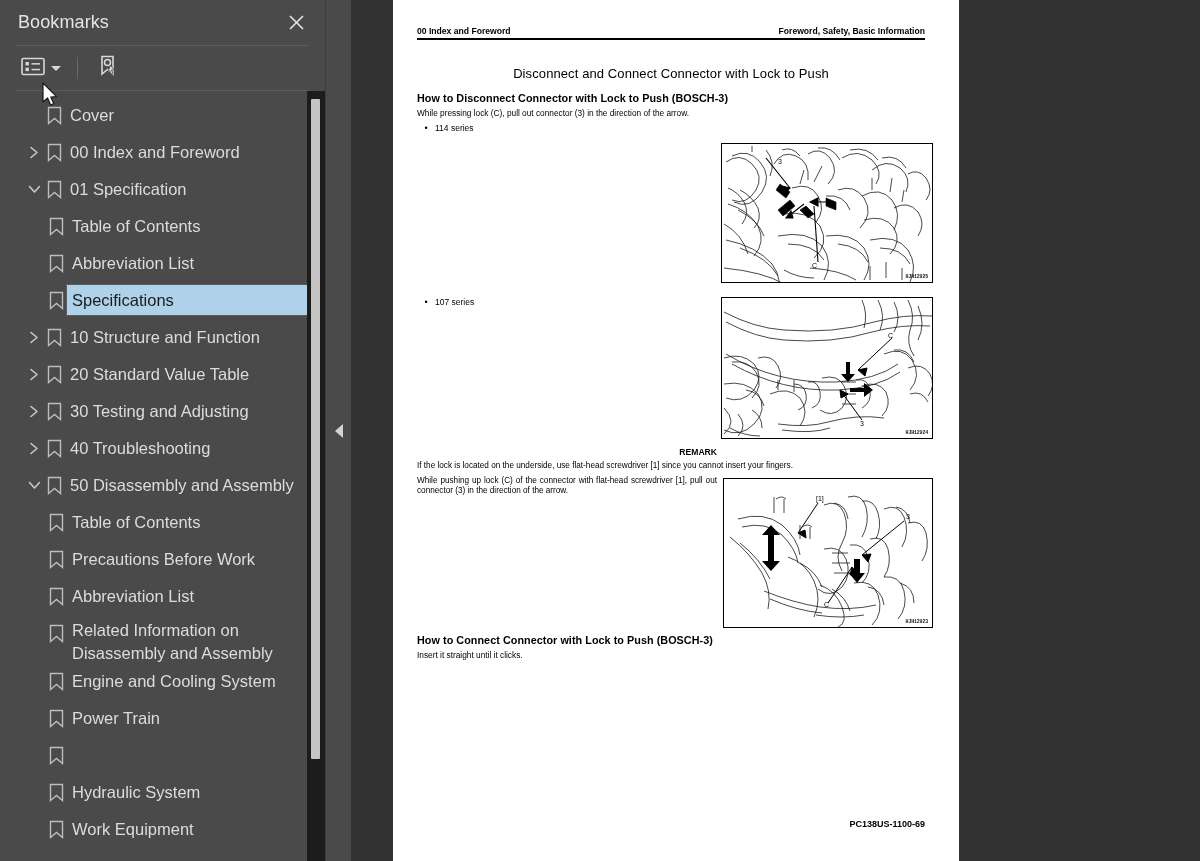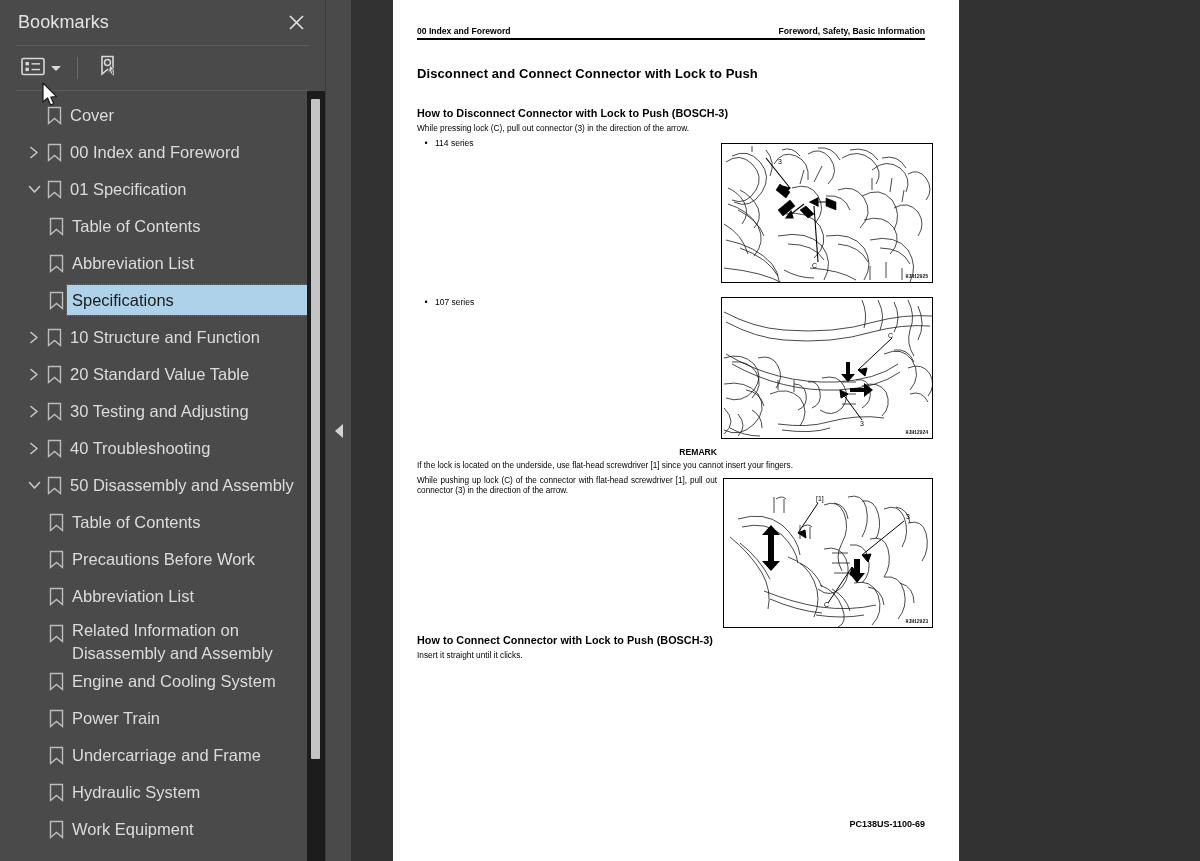--- a/index.html
+++ b/index.html
@@ -144,22 +144,22 @@
     color: #000;
     font-size: 7.6px;
   }
   #doc-header {
     display: flex; justify-content: space-between;
     font-weight: bold; font-size: 8.6px;
     padding-bottom: 2px;
     border-bottom: 2px solid #000;
     letter-spacing: 0;
   }
-  .h1 { font-weight: bold; font-size: 13px; margin-top: 26px; letter-spacing: .1px; }
-  .h2 { font-weight: bold; font-size: 10.8px; margin-top: 26px; letter-spacing: .05px; }
+  .h1 { font-weight: normal; font-size: 13px; margin-top: 26px; letter-spacing: .1px; text-align: center; }
+  .h2 { font-weight: bold; font-size: 10.8px; margin-top: 11px; letter-spacing: .05px; }
   .body-line { font-size: 8.3px; margin-top: 4px; line-height: 11px; }
   .bullet-row { display: flex; font-size: 8.5px; margin-top: 5px; }
   .bullet-dot { width: 18px; flex: 0 0 18px; text-align: center; font-size: 9px; line-height: 10px; }
   .bullet-text { font-weight: normal; }
 
   .fig-box {
     position: absolute;
     border: 1px solid #000;
     background: #fff;
     overflow: hidden;
@@ -442,21 +442,20 @@
             <div class="tw lvl1-tw">
               <svg width="11" height="13" viewBox="0 0 11 13">
                 <path d="M2 1.5 L8 6.5 L2 11.5" fill="none" stroke="#c8c8c8" stroke-width="1.6" stroke-linecap="round" stroke-linejoin="round"></path>
               </svg>
             </div>
             <div class="bm-ico">
               <svg width="15" height="19" viewBox="0 0 15 19">
                 <path d="M1.5 1.5 h12 v16 l-6 -5 l-6 5 z" fill="none" stroke="#bdbdbd" stroke-width="1.4"></path>
               </svg>
             </div>
-            <div class="tree-label">Undercarriage and Frame</div>
           </div>
           <div class="tree-row">
             <div class="tw lvl1-tw">
               <svg width="11" height="13" viewBox="0 0 11 13">
                 <path d="M2 1.5 L8 6.5 L2 11.5" fill="none" stroke="#c8c8c8" stroke-width="1.6" stroke-linecap="round" stroke-linejoin="round"></path>
               </svg>
             </div>
             <div class="bm-ico">
               <svg width="15" height="19" viewBox="0 0 15 19">
                 <path d="M1.5 1.5 h12 v16 l-6 -5 l-6 5 z" fill="none" stroke="#bdbdbd" stroke-width="1.4"></path>

